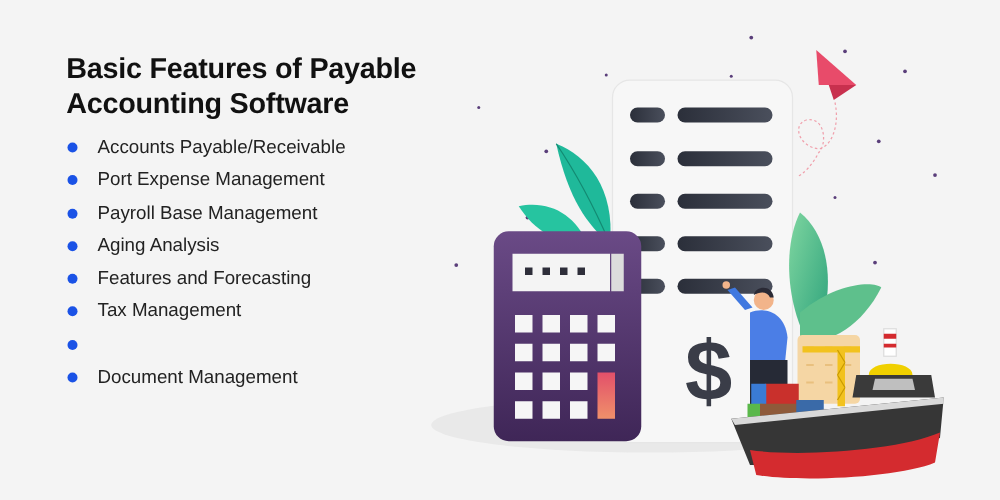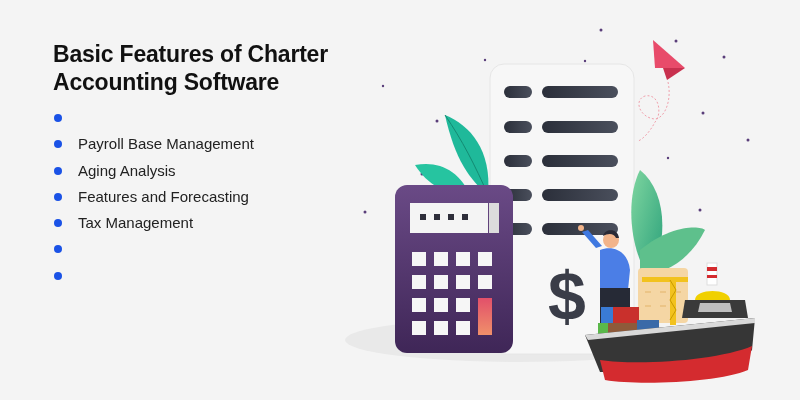--- a/index.html
+++ b/index.html
@@ -7,32 +7,33 @@
     .title { position:absolute; left:53px; top:40px; font-weight:bold; font-size:23px; line-height:28px; color:#111; letter-spacing:-0.2px; }
     .features { position:absolute; left:53px; top:105px; margin:0; padding:0; list-style:none; }
     .features li { position:relative; height:26.3px; line-height:26px; font-size:15px; color:#222; padding-left:25px; }
     .features li .dot { position:absolute; left:1px; top:9px; width:8px; height:8px; border-radius:50%; background:#1a52e6; }
     .illus { position:absolute; left:0; top:0; width:800px; height:400px; }
   </style>
 </head>
 <body>
 
 <div class="title">
-  <div>Basic Features of Charter</div>
+  <div>Basic Features of Payable</div>
   <div>Accounting Software</div>
 </div>
 
 <ul class="features">
-  <li><span class="dot"></span></li>
+  <li><span class="dot"></span><span>Accounts Payable/Receivable</span></li>
+  <li><span class="dot"></span><span>Port Expense Management</span></li>
   <li><span class="dot"></span><span>Payroll Base Management</span></li>
   <li><span class="dot"></span><span>Aging Analysis</span></li>
   <li><span class="dot"></span><span>Features and Forecasting</span></li>
   <li><span class="dot"></span><span>Tax Management</span></li>
   <li><span class="dot"></span></li>
-  <li><span class="dot"></span></li>
+  <li><span class="dot"></span><span>Document Management</span></li>
 </ul>
 
 <svg class="illus" viewBox="0 0 800 400" xmlns="http://www.w3.org/2000/svg">
   <defs>
     <linearGradient id="calcG" x1="0" y1="0" x2="0" y2="1">
       <stop offset="0" stop-color="#6a4a86"></stop>
         <stop offset="1" stop-color="#3f2657"></stop>
     </linearGradient>
     <linearGradient id="barG" x1="0" y1="0" x2="1" y2="0">
       <stop offset="0" stop-color="#2b2f3a"></stop>

